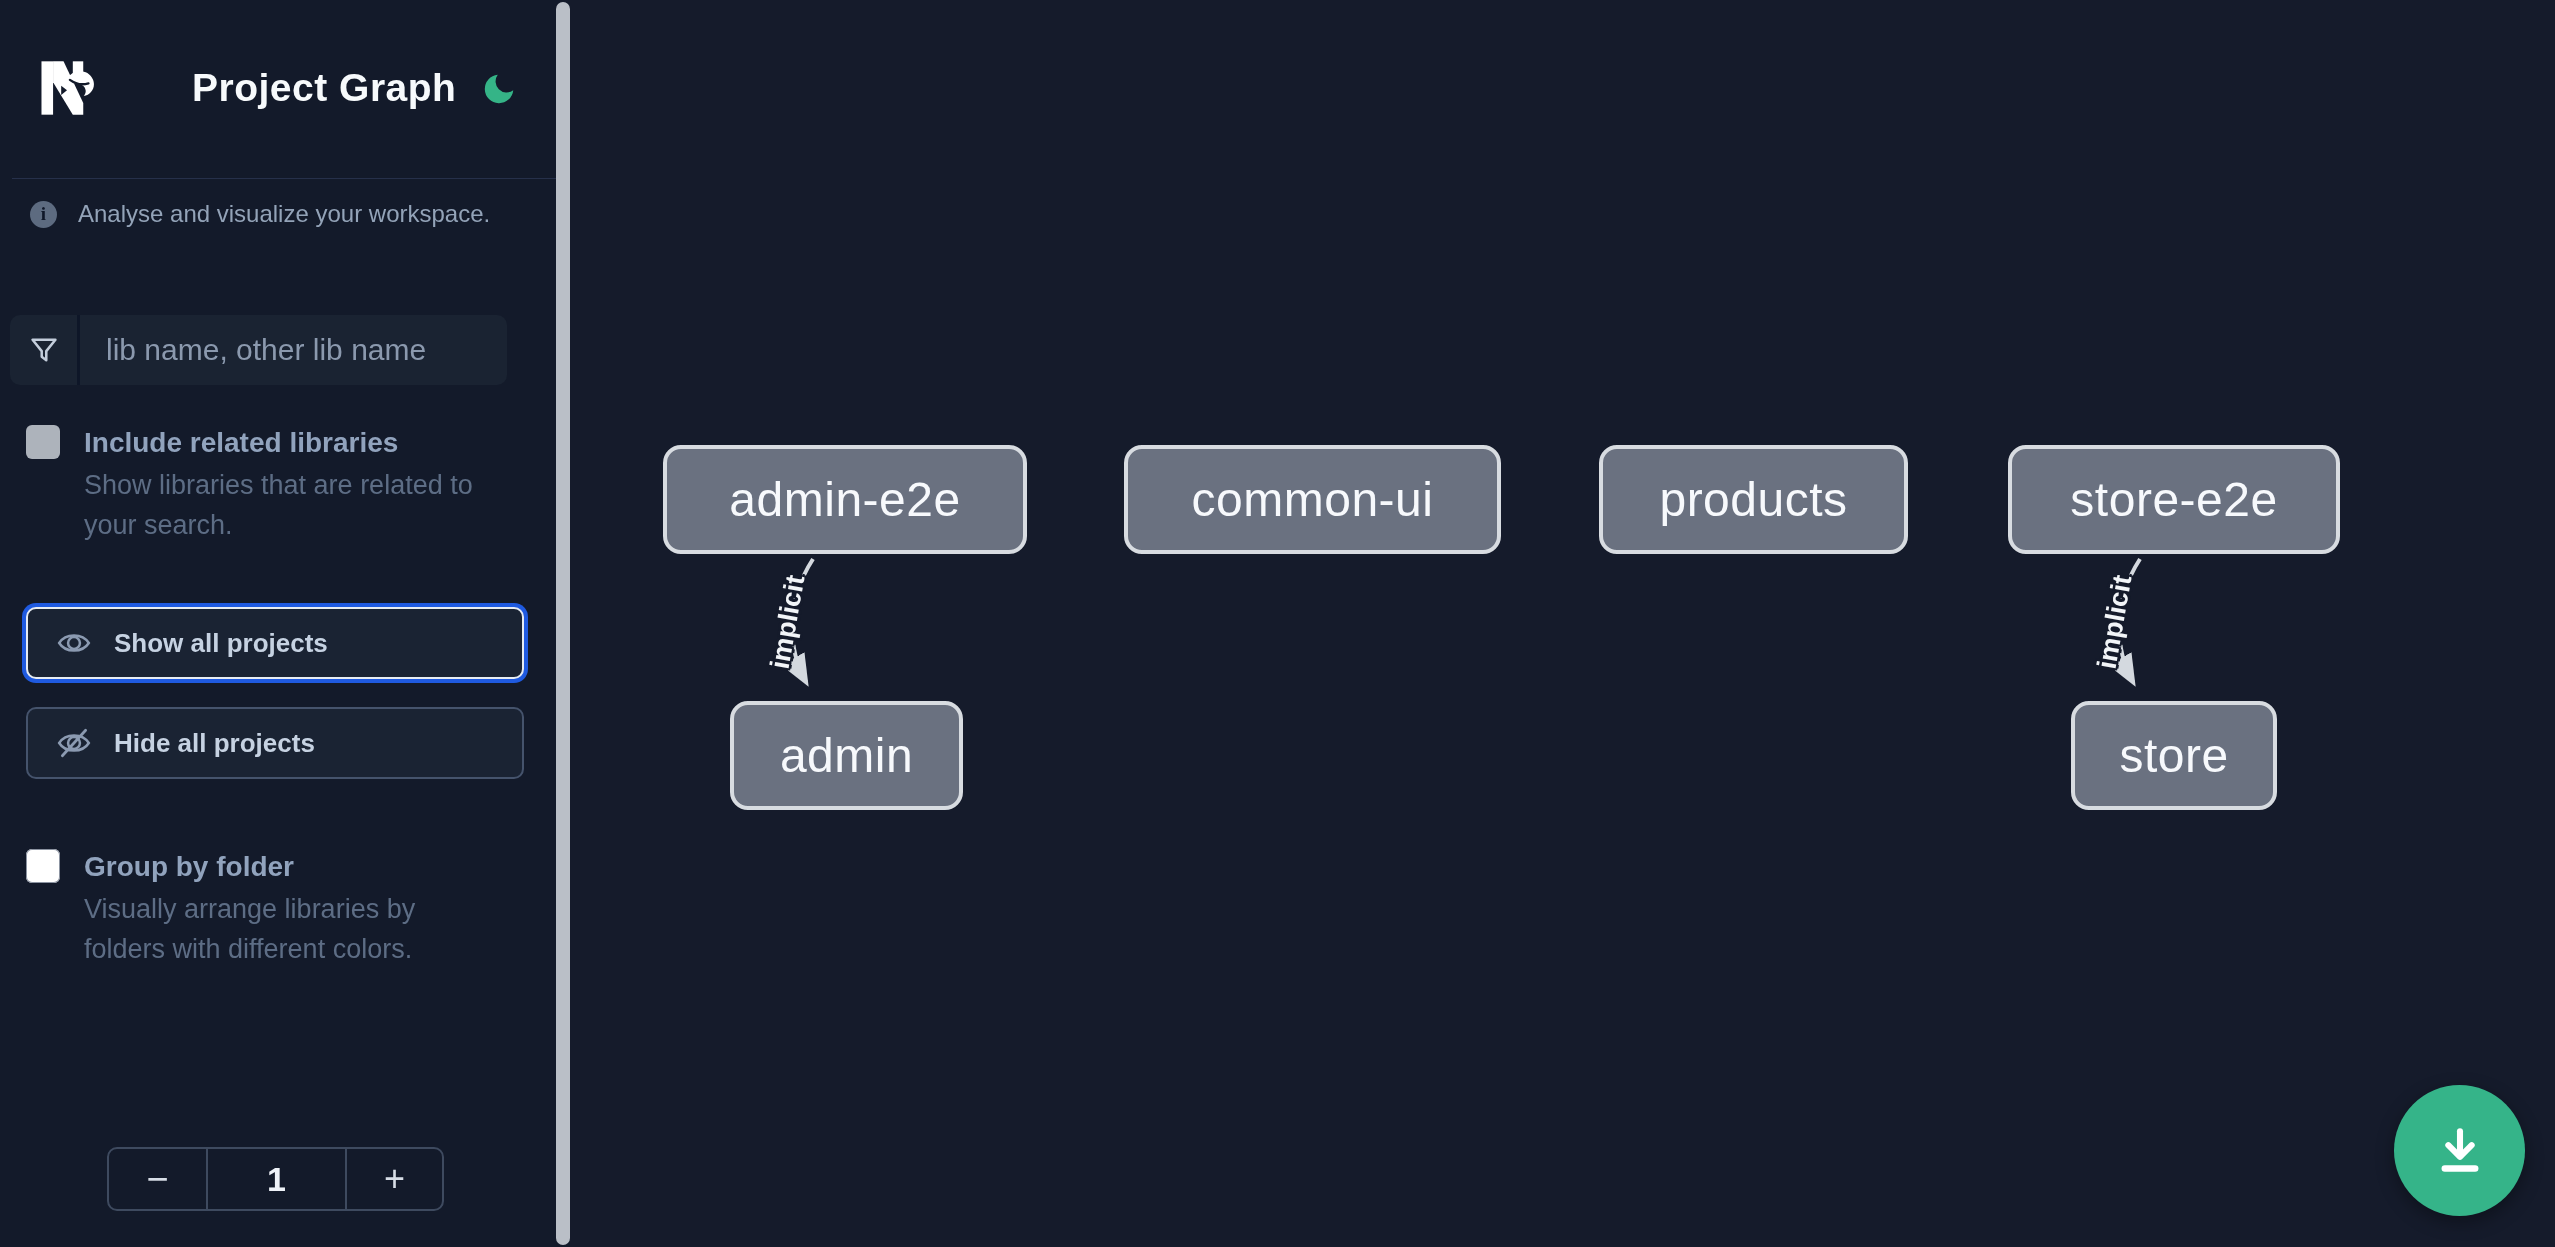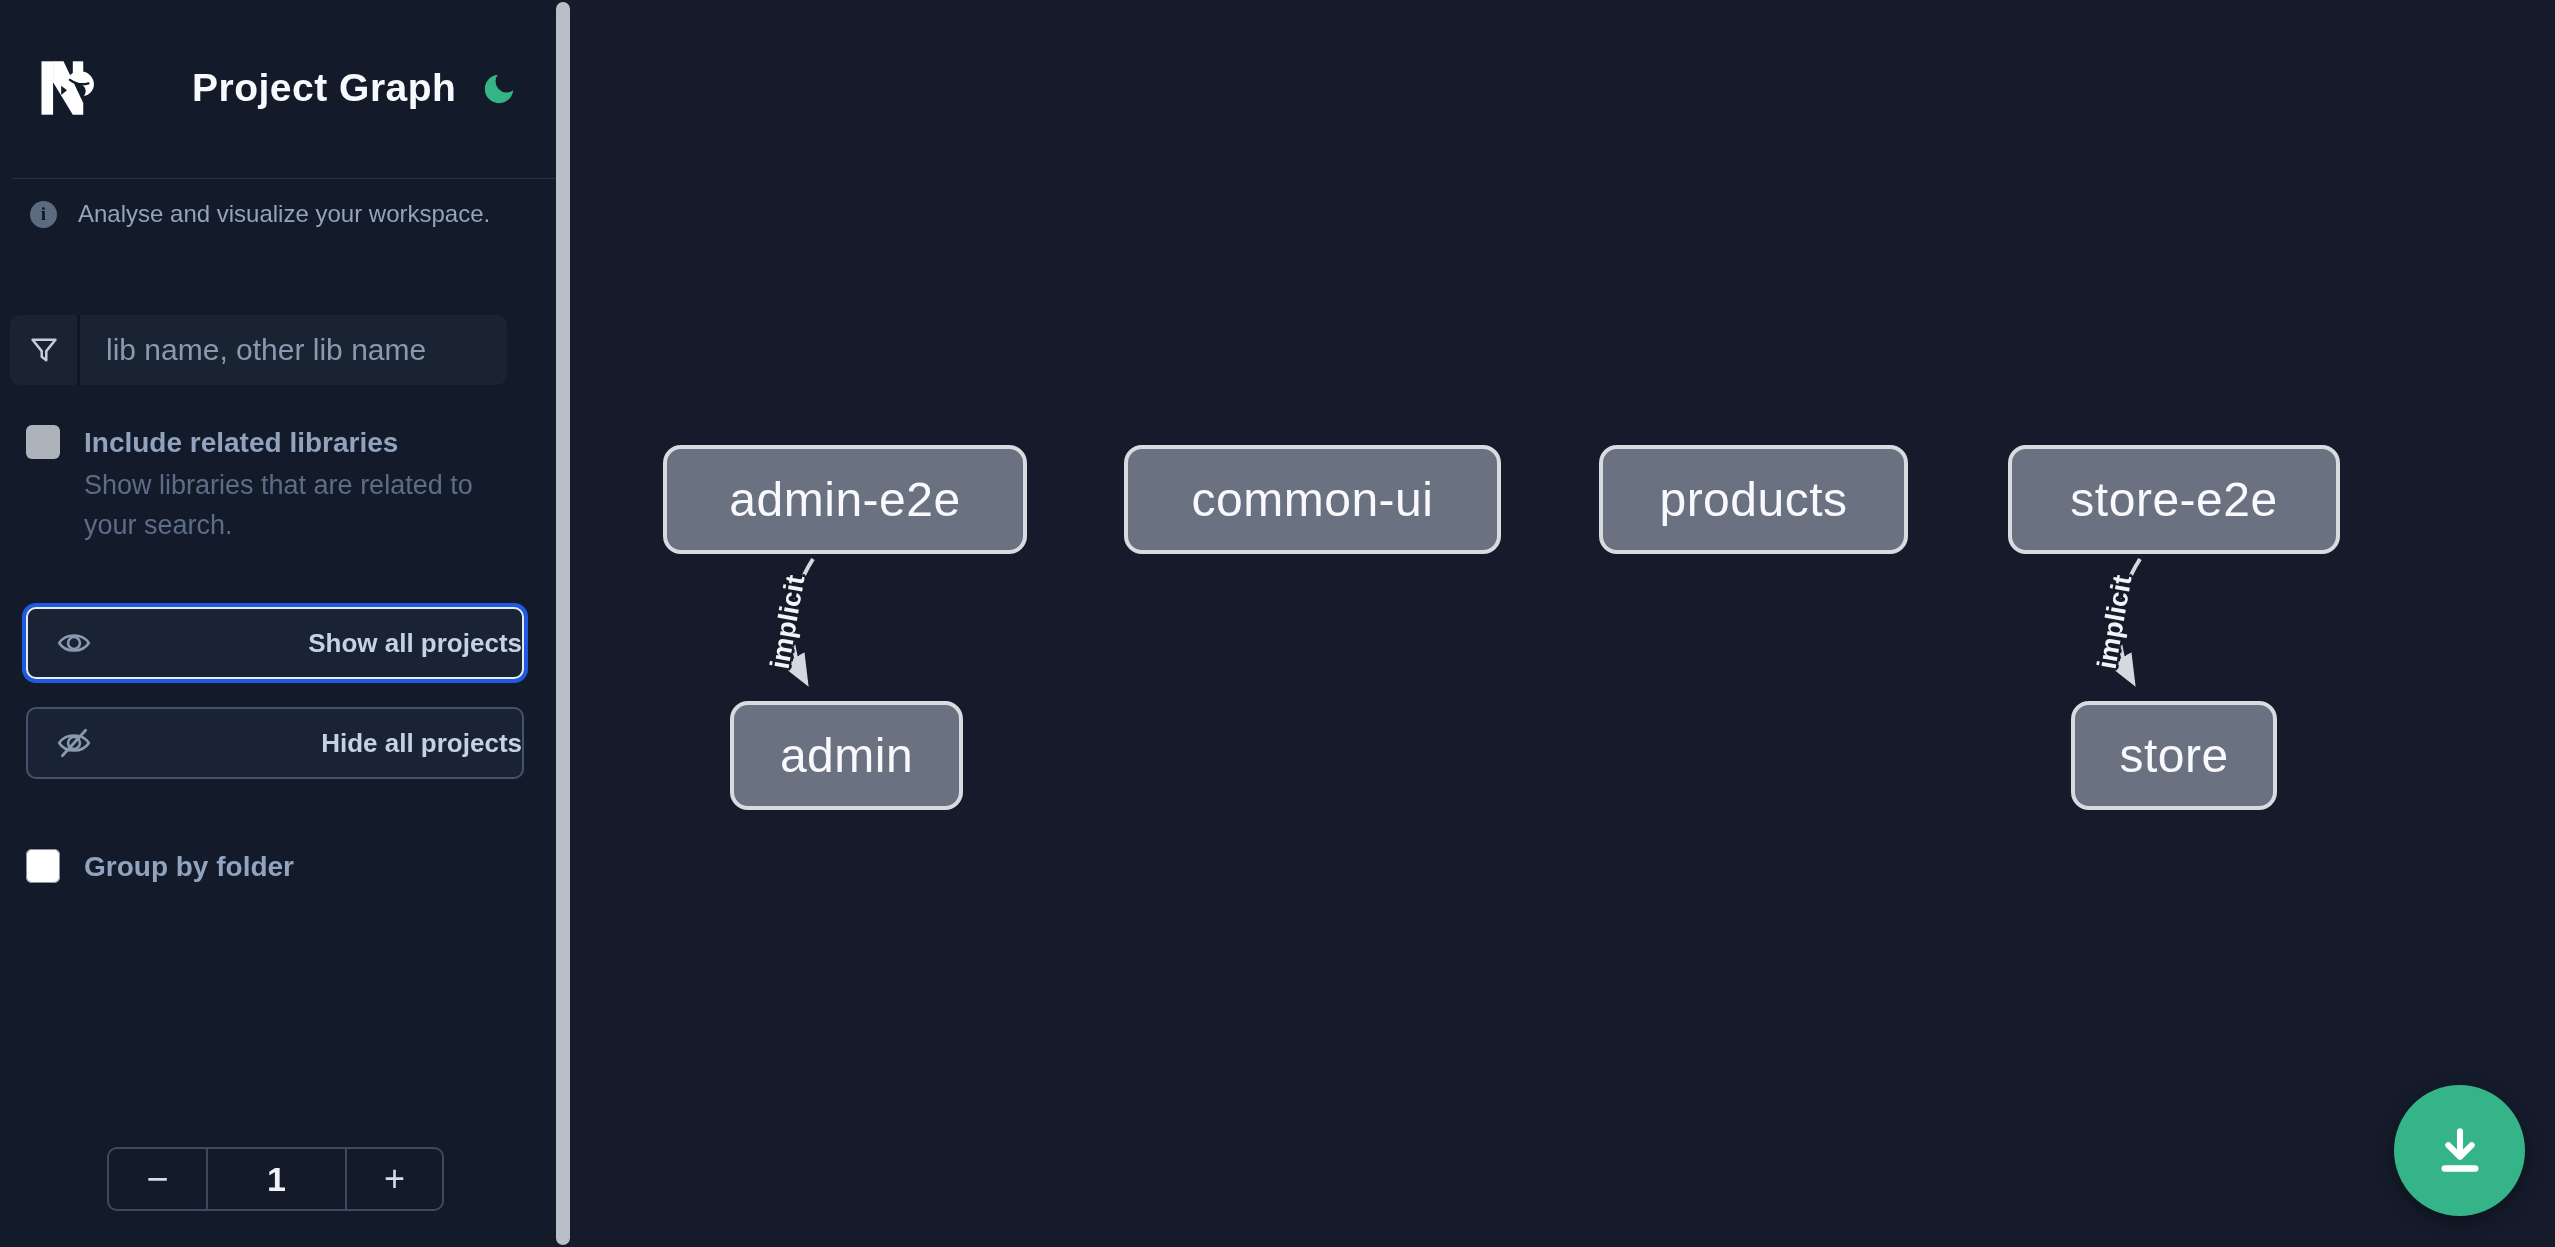--- a/index.html
+++ b/index.html
@@ -31,21 +31,21 @@
   .cb-gray{background:#adb3bb;}
   .cb-white{background:#ffffff;box-shadow:0 0 0 1px #8b93a1 inset;}
   .cb-green{background:#35b487;display:flex;align-items:center;justify-content:center;}
   .opt-label{position:absolute;left:58px;top:2px;font-size:28px;font-weight:700;color:#91a3bd;white-space:nowrap;}
   .opt-desc{position:absolute;left:58px;top:40px;width:412px;font-size:27px;line-height:40px;color:#5d6d85;}
   #opt-related{top:425px;height:120px;}
   #opt-group{top:849px;height:120px;}
   #opt-proximity{top:1001px;height:120px;}
   
   .side-btn{position:absolute;left:26px;width:498px;height:72px;border-radius:10px;background:#1a2333;
-    display:flex;align-items:center;cursor:pointer;box-sizing:border-box;justify-content:space-between;}
+    display:flex;align-items:center;cursor:pointer;box-sizing:border-box;}
   .side-btn .btn-label{font-size:26px;font-weight:700;color:#c6d2e2;margin-left:22px;}
   .side-btn .btn-icon{margin-left:28px;width:36px;height:36px;}
   #show-all-btn{top:607px;border:2px solid #e7ecf2;box-shadow:0 0 0 4px #1f5ae0;}
   #hide-all-btn{top:707px;border:2px solid #45536c;}
   
   .stepper{position:absolute;left:107px;top:1147px;width:337px;height:64px;border:2px solid #3e4a5f;
     border-radius:10px;display:flex;box-sizing:border-box;overflow:hidden;}
   .stepper .cell{display:flex;align-items:center;justify-content:center;}
   .step-minus{width:97px;font-size:38px;color:#d7dde6;cursor:pointer;}
   .step-value{width:137px;border-left:2px solid #3e4a5f;border-right:2px solid #3e4a5f;
@@ -132,20 +132,21 @@
         <path d="M3 17 C9 7.5 25 7.5 31 17 C25 26.5 9 26.5 3 17 z" fill="none" stroke="#8b9ab1" stroke-width="2.4"></path>
         <circle cx="17" cy="17" r="5.6" fill="none" stroke="#8b9ab1" stroke-width="2.4"></circle>
         <line x1="6" y1="29" x2="28" y2="5" stroke="#8b9ab1" stroke-width="2.6" stroke-linecap="round"></line>
       </svg>
       <span class="btn-label">Hide all projects</span>
     </div>
 
     <div class="opt-block" id="opt-group">
       <div class="checkbox cb-white"></div>
       <div class="opt-label">Group by folder</div>
+      <div class="opt-desc">Visually arrange libraries by folders with different colors.</div>
     </div>
 
 
     <div class="stepper">
       <div class="cell step-minus">−</div>
       <div class="cell step-value">1</div>
       <div class="cell step-plus">+</div>
     </div>
 
   </div>

